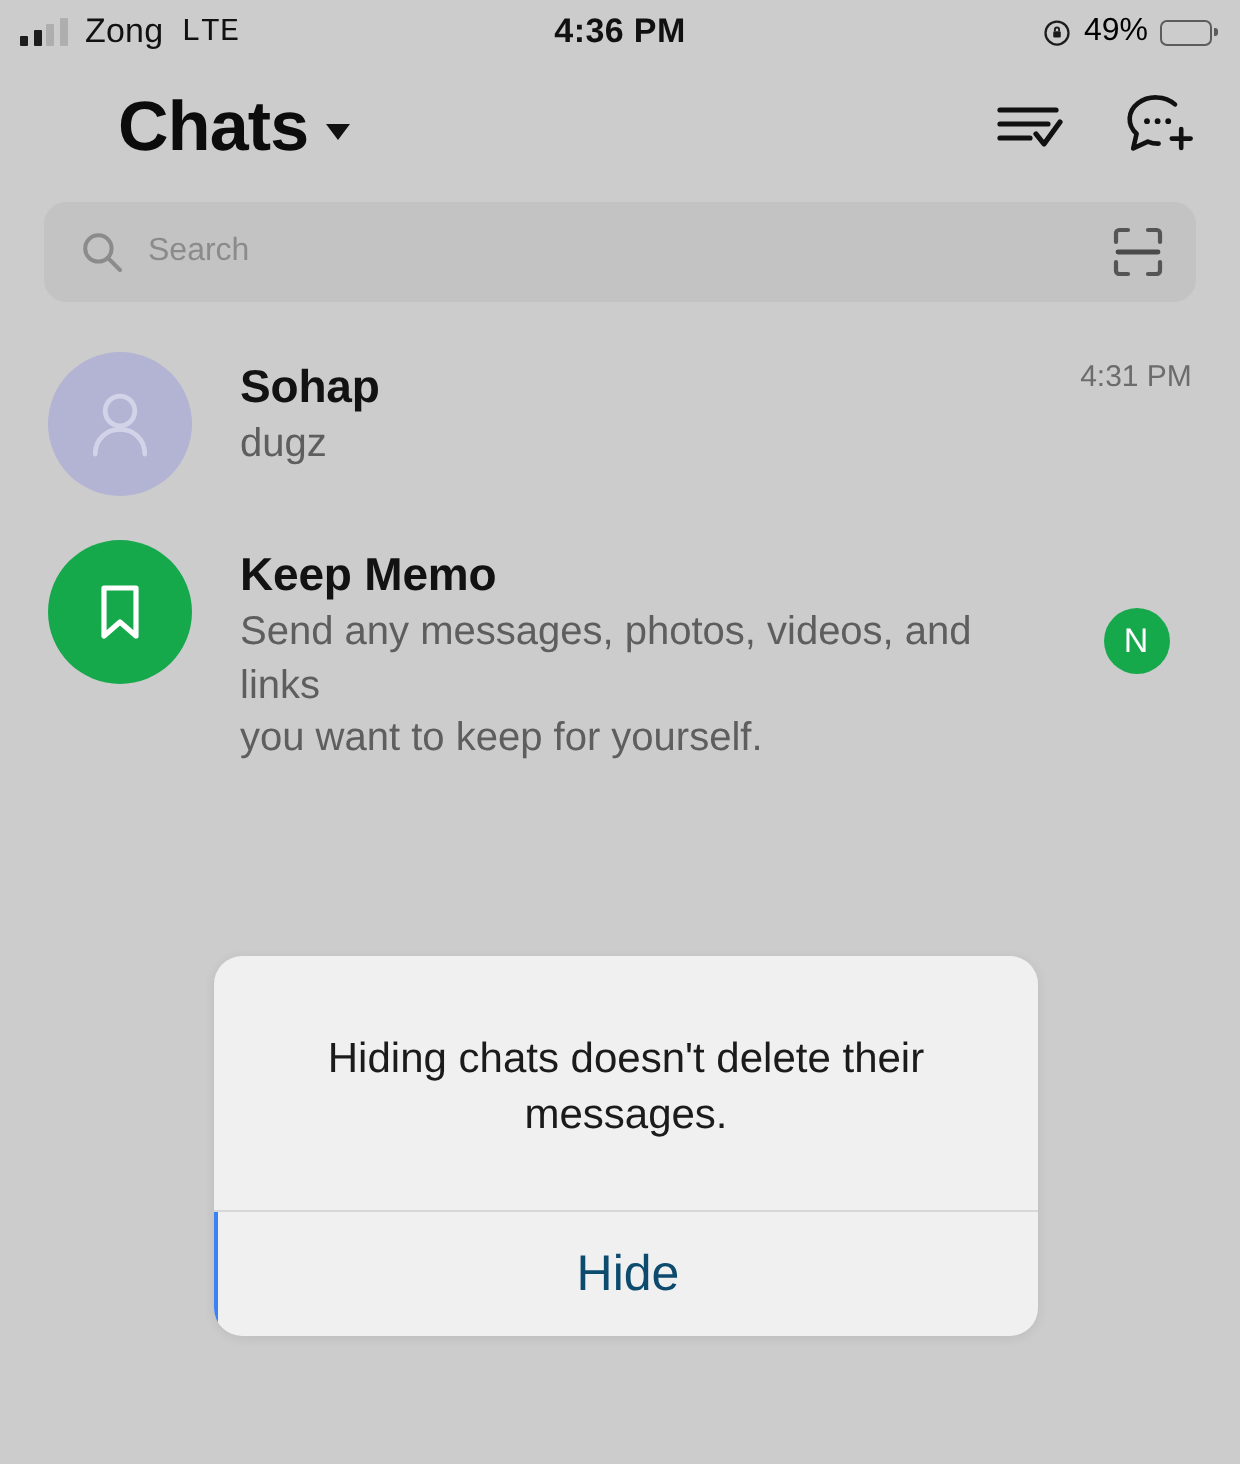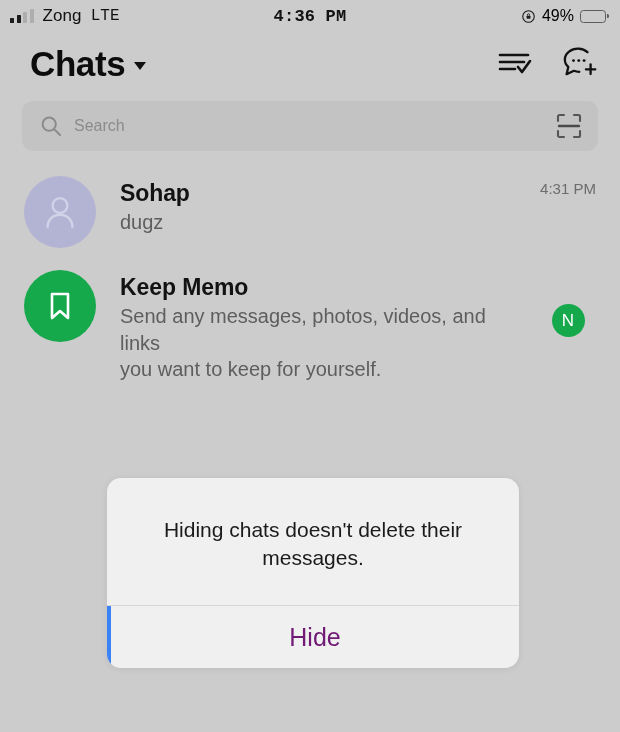--- a/index.html
+++ b/index.html
@@ -59,21 +59,20 @@
   }
   .sb-time {
     position: absolute;
     left: 0; right: 0;
     text-align: center;
     font-size: 17px;
     font-weight: bold;
     color: #111;
     letter-spacing: 0.2px;
     pointer-events: none;
-    font-family: Liberation Mono, monospace;
   }
   .sb-right {
     margin-left: auto;
     display: flex;
     align-items: center;
     gap: 6px;
     z-index: 2;
   }
   .rotlock { width: 15px; height: 15px; display: block; }
   .sb-batt-pct {
@@ -105,20 +104,21 @@
     border-radius: 1.5px;
   }
 
   
   .header {
     height: 62px;
     display: flex;
     align-items: center;
     padding: 0 22px 0 30px;
     box-sizing: border-box;
+    margin-left: 29px;
   }
   .title-wrap {
     display: flex;
     align-items: center;
     gap: 9px;
   }
   .title {
     font-size: 35px;
     font-weight: bold;
     color: #0c0c0c;
@@ -266,22 +266,22 @@
     justify-content: center;
     font-size: 25px;
     background: transparent;
     border: none;
     font-family: inherit;
     cursor: pointer;
     padding: 0;
   }
   .alert-btn.cancel { color: #1478f0; }
   .alert-btn.hide {
-    color: #701a75;
-    border-left: 4px solid #3b82f6;
+    color: #0c4a6e;
+    border-left: 2px solid #3b82f6;
   }
 </style>
 </head>
 <body>
 
 <div class="statusbar">
   <div class="sb-left">
     <span class="signal">
       <i class="b1"></i>
         <i class="b2"></i>

